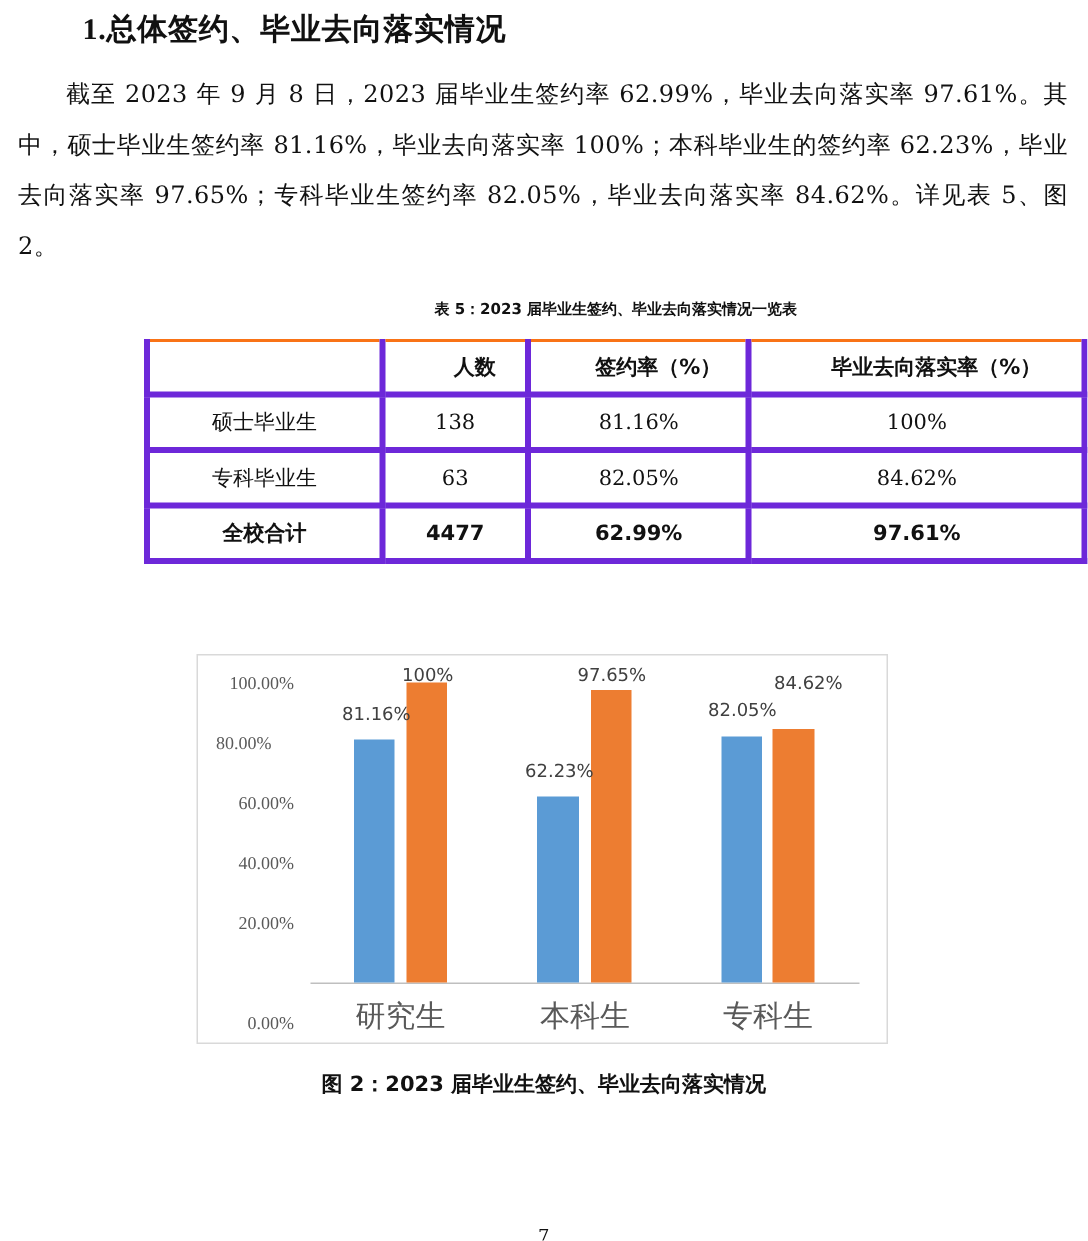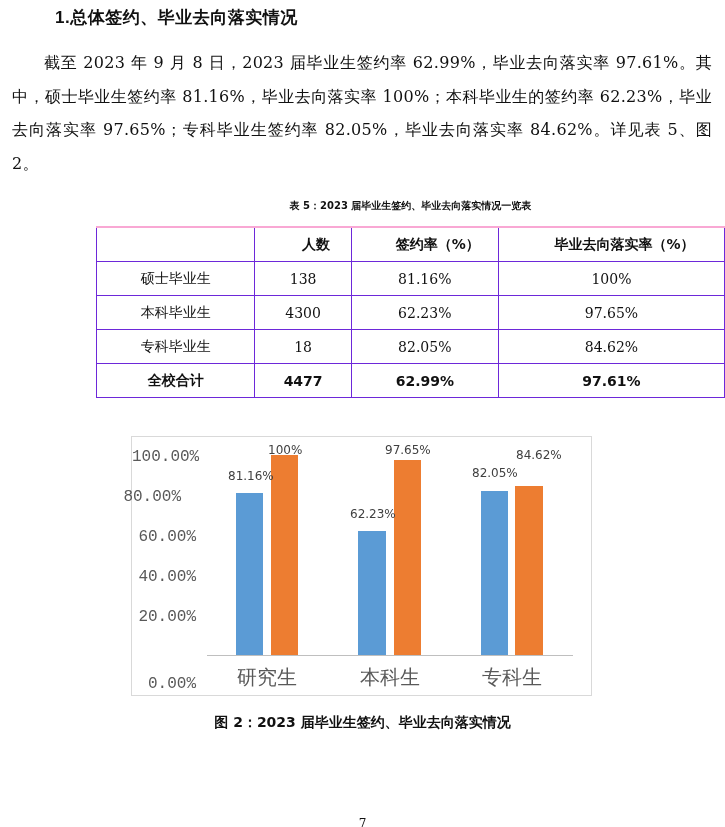--- a/index.html
+++ b/index.html
@@ -1,33 +1,33 @@
 <!DOCTYPE html>
 <html><head>
 <meta charset="utf-8">
 <style>
   html, body { margin: 0; padding: 0; background: #ffffff; }
   body { width: 725px; height: 827px; position: relative; overflow: hidden;
          font-family: "DejaVu Serif", "Liberation Serif", serif; color: #111; }
-  .heading { position: absolute; left: 55px; top: 6px; font-size: 17px; font-weight: bold;
-             font-family: Liberation Sans, sans-serif; letter-spacing: 0.5px; }
+  .heading { position: absolute; left: 55px; top: 6px; font-size: 20px; font-weight: bold;
+             font-family: Liberation Serif, serif; letter-spacing: 0.5px; }
   .para { position: absolute; left: 12px; top: 46px; width: 700px; font-size: 16px;
           line-height: 33.5px; text-indent: 2em; text-align: justify; letter-spacing: 0.3px; }
   .tcap { position: absolute; left: 0; width: 725px; top: 199px; text-align: center;
           font-size: 10px; font-weight: bold; font-family: "DejaVu Sans", sans-serif; padding-left: 48px; }
   table.t { position: absolute; left: 96px; top: 226px; border-collapse: collapse;
             font-size: 14px; }
-  table.t td { border: 1px solid #6d28d9; height: 33px; padding: 0; text-align: center; vertical-align: middle; }
-  table.t tr:first-child td { border-top: 2px solid #f9a8d4; padding-left: 26px; }
+  table.t td { border: 4px solid #6d28d9; height: 33px; padding: 0; text-align: center; vertical-align: middle; }
+  table.t tr:first-child td { border-top: 2px solid #f97316; padding-left: 26px; }
   table.t tr.total td { font-weight: bold; font-family: "DejaVu Sans", sans-serif; }
   table.t tr.head td { font-weight: bold; font-family: "DejaVu Sans", sans-serif; }
   .c0 { width: 133px; } .c1 { width: 70px; } .c2 { width: 121px; } .c3 { width: 201px; }
   .chart { position: absolute; left: 131px; top: 436px; width: 459px; height: 258px;
            border: 1px solid #d9d9d9; background: #fff; }
-  .ytick { position: absolute; font-family: Liberation Mono, monospace; font-size: 16px; color: #595959;
+  .ytick { position: absolute; font-family: Liberation Serif, serif; font-size: 12px; color: #595959;
            width: 64px; text-align: right; }
   .axis { position: absolute; left: 207px; top: 655px; width: 366px; height: 1px; background: #bfbfbf; }
   .bar { position: absolute; }
   .vlabel { position: absolute; font-family: "DejaVu Sans", sans-serif; font-size: 12px; color: #404040;
             white-space: nowrap; }
   .xlabel { position: absolute; top: 664px; font-size: 20px; color: #595959; width: 80px; text-align: center; }
   .fcap { position: absolute; left: 0; width: 725px; top: 714px; text-align: center;
           font-size: 14px; font-weight: bold; font-family: "DejaVu Sans", sans-serif; }
   .pagenum { position: absolute; left: 0; width: 725px; top: 817px; text-align: center; font-size: 12px; }
 </style>
@@ -46,28 +46,22 @@
     <td class="c2">签约率（%）</td>
     <td class="c3">毕业去向落实率（%）</td>
   </tr>
   <tr>
     <td>硕士毕业生</td>
     <td>138</td>
     <td>81.16%</td>
     <td>100%</td>
   </tr>
   <tr>
-    <td>本科毕业生</td>
-    <td>4300</td>
-    <td>62.23%</td>
-    <td>97.65%</td>
-  </tr>
-  <tr>
     <td>专科毕业生</td>
-    <td>18</td>
+    <td>63</td>
     <td>82.05%</td>
     <td>84.62%</td>
   </tr>
   <tr class="total">
     <td>全校合计</td>
     <td>4477</td>
     <td>62.99%</td>
     <td>97.61%</td>
   </tr>
 </tbody>

